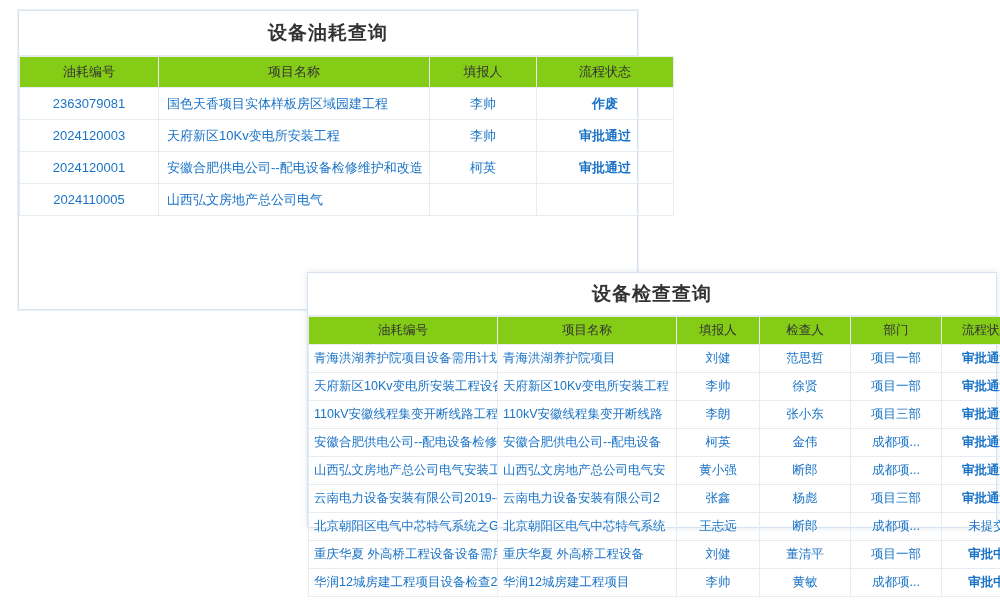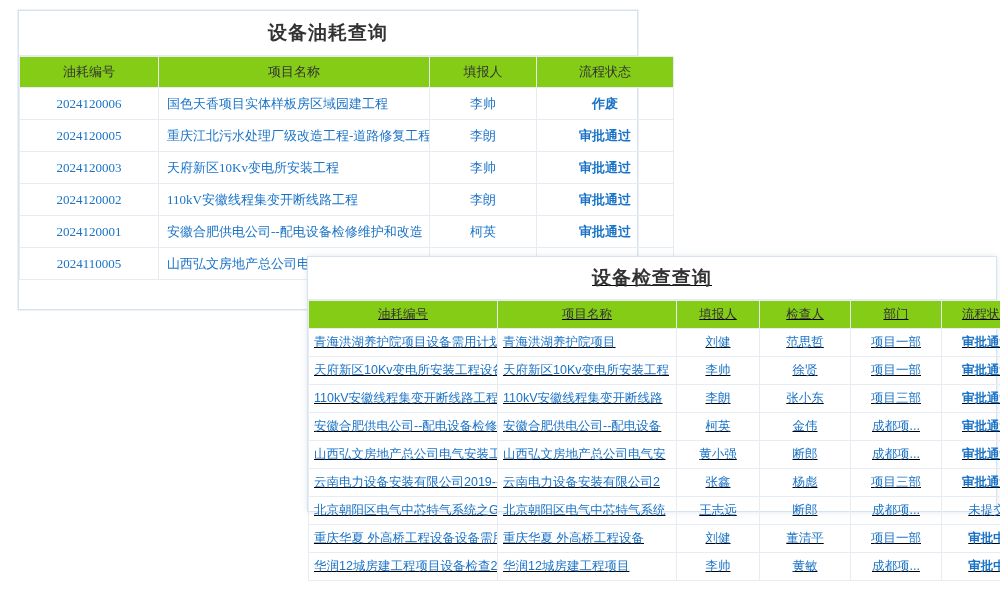--- a/index.html
+++ b/index.html
@@ -66,44 +66,42 @@
     text-overflow: clip;
   }
 
   
   #panel-fuel {
     left: 18px;
     top: 10px;
     width: 620px;
     height: 300px;
     box-shadow: 0 0 0 1px rgba(200,215,230,0.35);
-    font-family: Liberation Serif, serif;
   }
 
   #panel-fuel td { height: 31px; }
   #panel-fuel th { height: 30px; }
 
   .col-code   { width: 130px; text-align: center; }
   .col-proj   { width: 262px; text-align: left; }
   .col-rep    { width: 98px;  text-align: center; }
   .col-status { width: 128px; text-align: center; }
 
   .status-approved { color: #0f7b8a; font-weight: bold; }
   .status-void     { color: #e0457b; font-weight: bold; }
   .status-pending  { color: #e08e0b; font-weight: bold; }
   .status-unsub    { color: #2d7de0; }
 
   
   #panel-check {
     left: 307px;
-    top: 256px;
+    top: 272px;
     width: 690px;
     height: 256px;
     box-shadow: 0 0 6px rgba(120,150,180,0.22);
-    text-decoration: underline;
   }
 
   #panel-check .panel-title { font-size: 19px; padding: 8px 0; }
 
   #panel-check table.grid td,
   #panel-check table.grid th {
     height: 27px;
     font-size: 12.5px;
     padding: 0 5px;
   }
@@ -129,41 +127,29 @@
       <thead>
         <tr>
           <th class="col-code">油耗编号</th>
           <th class="col-proj">项目名称</th>
           <th class="col-rep">填报人</th>
           <th class="col-status">流程状态</th>
         </tr>
       </thead>
       <tbody id="fuel-body">
           <tr>
-            <td class="col-code center">2024120006</td>
+            <td class="col-code center">2363079081</td>
             <td class="col-proj left">国色天香项目实体样板房区域园建工程</td>
             <td class="col-rep center">李帅</td>
             <td class="col-status center status-void">作废</td>
           </tr>
           <tr>
-            <td class="col-code center">2024120005</td>
-            <td class="col-proj left">重庆江北污水处理厂级改造工程-道路修复工程</td>
-            <td class="col-rep center">李朗</td>
-            <td class="col-status center status-approved">审批通过</td>
-          </tr>
-          <tr>
             <td class="col-code center">2024120003</td>
             <td class="col-proj left">天府新区10Kv变电所安装工程</td>
             <td class="col-rep center">李帅</td>
-            <td class="col-status center status-approved">审批通过</td>
-          </tr>
-          <tr>
-            <td class="col-code center">2024120002</td>
-            <td class="col-proj left">110kV安徽线程集变开断线路工程</td>
-            <td class="col-rep center">李朗</td>
             <td class="col-status center status-approved">审批通过</td>
           </tr>
           <tr>
             <td class="col-code center">2024120001</td>
             <td class="col-proj left">安徽合肥供电公司--配电设备检修维护和改造</td>
             <td class="col-rep center">柯英</td>
             <td class="col-status center status-approved">审批通过</td>
           </tr>
           <tr>
             <td class="col-code center">2024110005</td>

